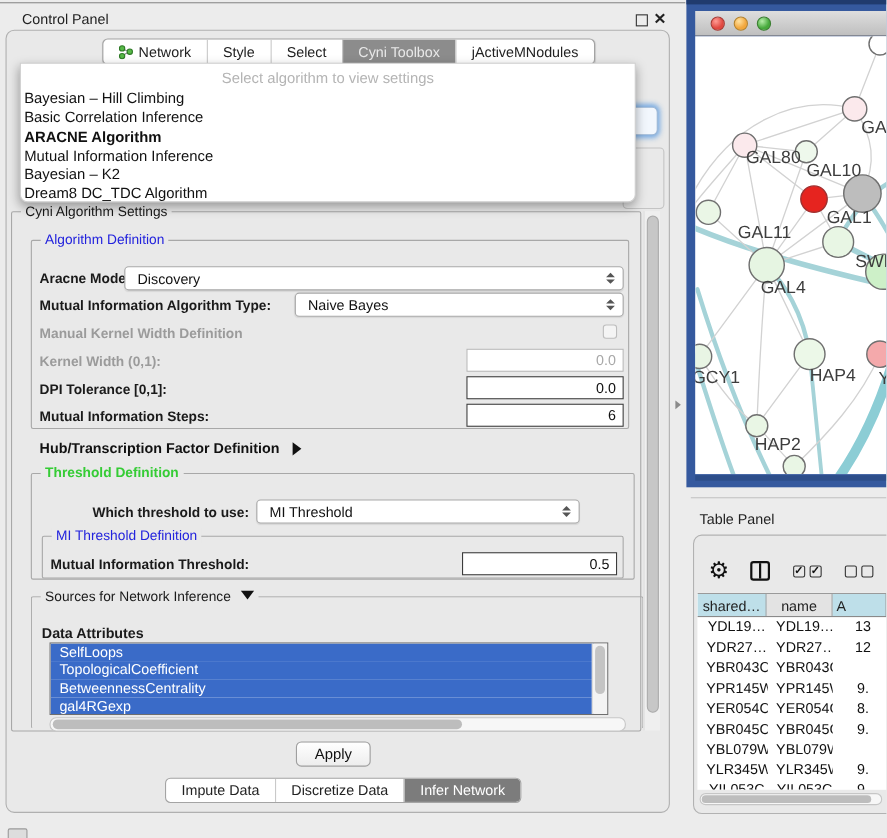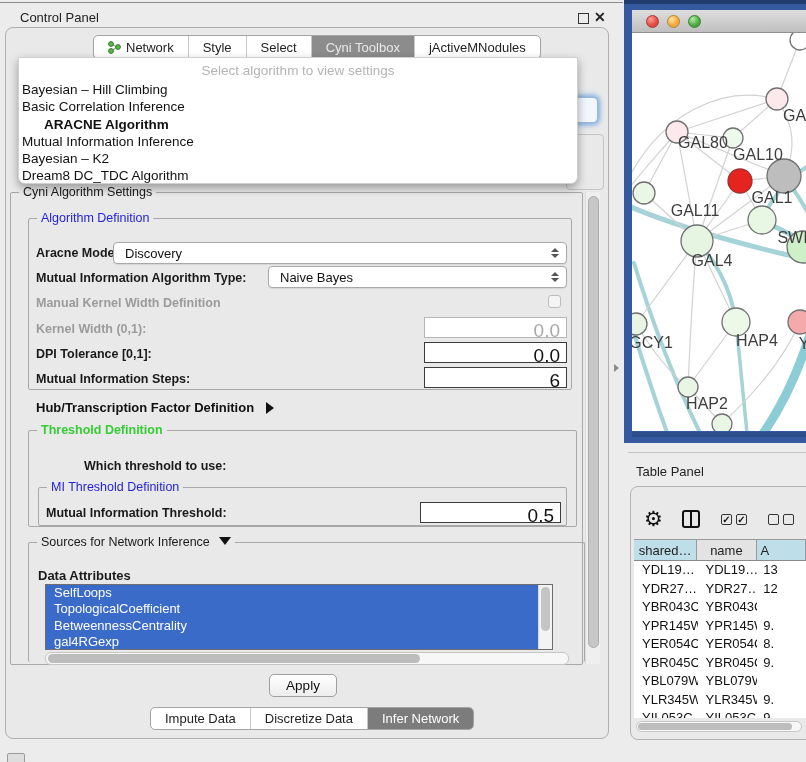--- a/index.html
+++ b/index.html
@@ -32,40 +32,40 @@
   .frag-combo { left:558px; top:97px; width:40px; height:26px; border:1px solid #9db8d6;
                 border-radius:5px; background:#f2f7fd; box-shadow:0 0 5px 2px rgba(100,160,225,.85); z-index:1; }
   .frag-box { left:566px; top:134px; width:38px; height:56px; border:1px solid #c4c4c4; border-radius:4px; z-index:1; }
 
   
   .popup { left:18px; top:57px; width:560px; height:127px; background:#ffffff;
            border:1px solid #d0d0d0; border-radius:0 0 7px 7px;
            box-shadow:0 4px 10px rgba(0,0,0,.35); z-index:20; padding-top:3px; }
   .popup-head { height:20px; text-align:center; color:#b4b4b4; font-size:13.5px; line-height:20px; }
   .algo-item { height:17.3px; line-height:17.3px; padding-left:3px; font-size:13.5px; color:#111; white-space:nowrap; }
-  .algo-item.sel { font-weight:bold;margin-left:22px; }
+  .algo-item.sel { font-weight:bold; }
 
   
   .group { position:absolute; border:1px solid #a8a8a8; border-radius:2px;padding-left:11px; }
   .gtitle { position:absolute; top:-8px; left:8px; background:#e9e9e9; padding:0 4px;
             font-size:12.5px; color:#1a1a1a; white-space:nowrap; }
   .t-blue { color:#2323dd; } .t-green { color:#35cc35; }
 
   .lbl { position:absolute; font-size:12.5px; font-weight:bold; color:#1a1a1a; white-space:nowrap; }
   .lbl.dis { color:#9b9b9b; }
 
   .combo { position:absolute; background:#ffffff; border:1px solid #a9a9a9; border-radius:4px;
            font-size:13px; color:#111; display:flex; align-items:center; padding-left:11px;
            box-shadow:0 1px 1px rgba(0,0,0,.08); }
   .spin { position:absolute; right:5px; top:0; bottom:0; width:10px; display:flex;
           flex-direction:column; justify-content:center; gap:2px; }
   .spin i { display:block; width:0; height:0; border-left:4px solid transparent; border-right:4px solid transparent; }
   .spin .up { border-bottom:4px solid #555; } .spin .dn { border-top:4px solid #555; }
 
-  .ninput { position:absolute; background:#ffffff; border:1px solid #3c3c3c; font-size:19px;
+  .ninput { position:absolute; background:#ffffff; border:1px solid #3c3c3c; font-size:13px;
             color:#111; text-align:right; padding:2px 6px 0 0; }
   .ninput.dis { border:1px solid #b7b7b7; color:#a8a8a8; }
   .chk { position:absolute; width:13px; height:13px; border:1px solid #bdbdbd; border-radius:3px; background:#f4f4f4; }
 
   .hub-row { position:absolute; font-size:13px; font-weight:bold; color:#111; }
   .tri-right { display:inline-block; width:0; height:0; border-top:6px solid transparent;
                border-bottom:6px solid transparent; border-left:8px solid #111; margin-left:8px; vertical-align:-2px; }
   .tri-down  { display:inline-block; width:0; height:0; border-left:6px solid transparent;
                border-right:6px solid transparent; border-top:8px solid #111; margin-left:6px; vertical-align:1px; }
 
@@ -118,21 +118,21 @@
   .tp-box { left:630px; top:486px; width:200px; height:254px; border:1px solid #b2b2b2;
             border-radius:8px; background:#e9e9e9; }
   .tp-toolbar { left:644px; top:505px; height:28px; display:flex; align-items:center; gap:0; }
   .gear { font-size:21px; color:#111; line-height:26px; }
   .cols-icon { width:18px; height:18px; border:2px solid #111; border-radius:3px; margin-left:19px; position:relative; }
   .cols-icon::after { content:""; position:absolute; left:50%; top:0; bottom:0; width:2px; background:#111; transform:translateX(-50%); }
   .cb-pair { display:flex; gap:4px; margin-left:21px; }
   .cb { width:11px; height:11px; border:1.5px solid #333; border-radius:2px; font-size:10px; line-height:9px;
         text-align:center; color:#111; font-weight:bold; }
 
-  .tp-table { left:634px; top:539px; width:172px; background:#ffffff; overflow:hidden; }
+  .tp-table { left:634px; top:539px; width:172px; background:#ffffff; overflow:hidden;text-align:center; }
   .thead { display:flex; height:22px; border-top:1px solid #9a9a9a; border-bottom:1px solid #8a8a8a; }
   .th { font-size:13px; color:#222; display:flex; align-items:center; justify-content:center;
         border-right:1px solid #9a9a9a; overflow:hidden; white-space:nowrap; }
   .th.c1 { width:78px; background:#bedfe9; }
   .th.c2 { width:73px; background:#e3e3e3; }
   .th.c3 { width:60px; background:#bedfe9; justify-content:flex-start; padding-left:4px; }
   .tbody { height:157px; overflow:hidden; }
   .trow { display:flex; height:18.5px; }
   .td { font-size:13px; color:#111; white-space:nowrap; overflow:hidden; padding-top:1px; }
   .td.c1 { width:78px; padding-left:8px; }
@@ -230,20 +230,27 @@
 
   <div class="hub-row" style="left:36px; top:400px;">
     <span>Hub/Transcription Factor Definition</span>
     <span class="tri-right"></span>
   </div>
 
   <div class="group" style="left:28px; top:430px; width:549px; height:97px;font-weight:bold;">
     <span class="gtitle t-green">Threshold Definition</span>
   </div>
   <div class="lbl" style="left:84px; top:459px;">Which threshold to use:</div>
+  <div class="combo" style="left:233px; top:454px; width:294px; height:22px;">
+    <span>MI Threshold</span>
+    <span class="spin">
+        <i class="up"></i>
+        <i class="dn"></i>
+      </span>
+  </div>
 
   <div class="group" style="left:38px; top:487px; width:529px; height:39px;">
     <span class="gtitle t-blue">MI Threshold Definition</span>
   </div>
   <div class="lbl" style="left:46px; top:506px;">Mutual Information Threshold:</div>
   <div class="ninput" style="left:420px; top:502px; width:141px; height:21px;">0.5</div>
 
   <div class="group" style="left:28px; top:542px; width:557px; height:120px; border-bottom:none;">
     <span class="gtitle">
       <span>Sources for Network Inference</span>

